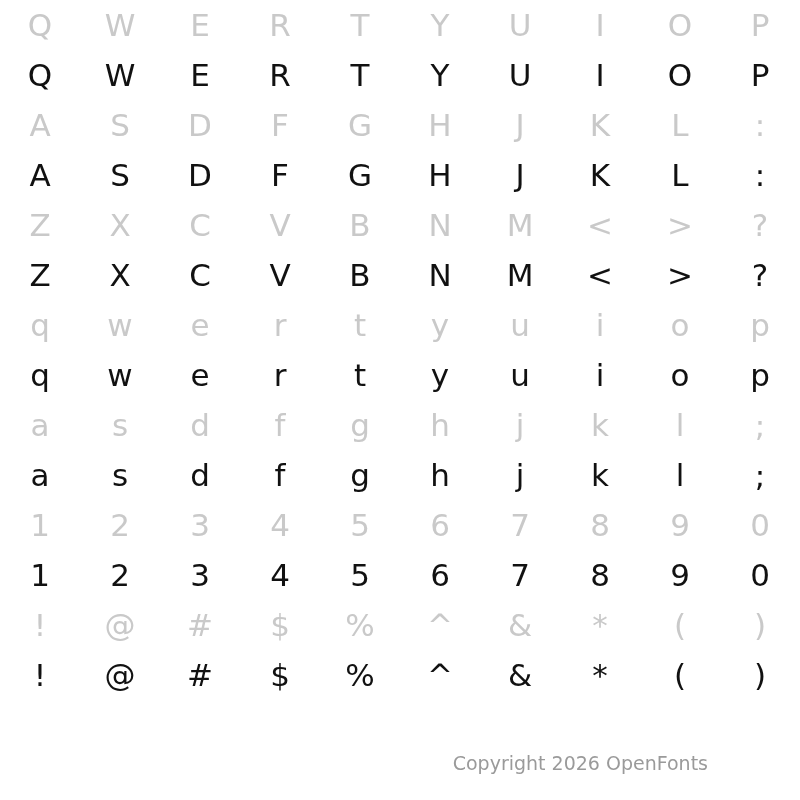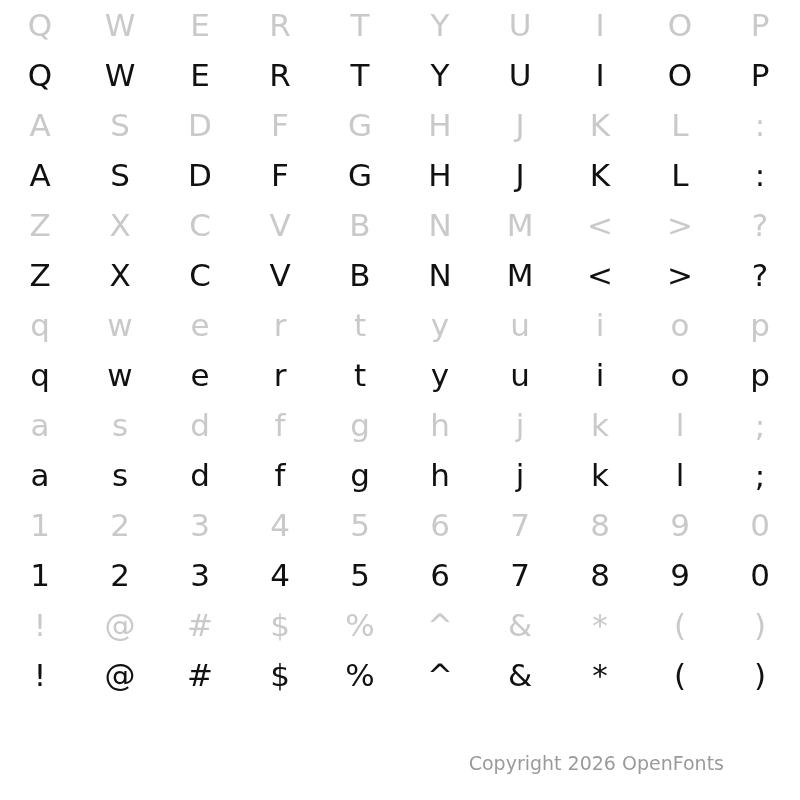--- a/index.html
+++ b/index.html
@@ -52,21 +52,21 @@
   }
   .row.ghost .cell {
     color: #c9c9c9;
   }
   .row.solid .cell {
     color: #111111;
   }
   .footer {
     position: absolute;
     left: 0;
-    right: 0;
+    right: 16px;
     bottom: 26px;
     text-align: right;
     padding-right: 76px;
     font-size: 19px;
     color: #9a9a9a;
     font-family: "DejaVu Sans", sans-serif;
   }
 </style>
 </head>
 <body>

